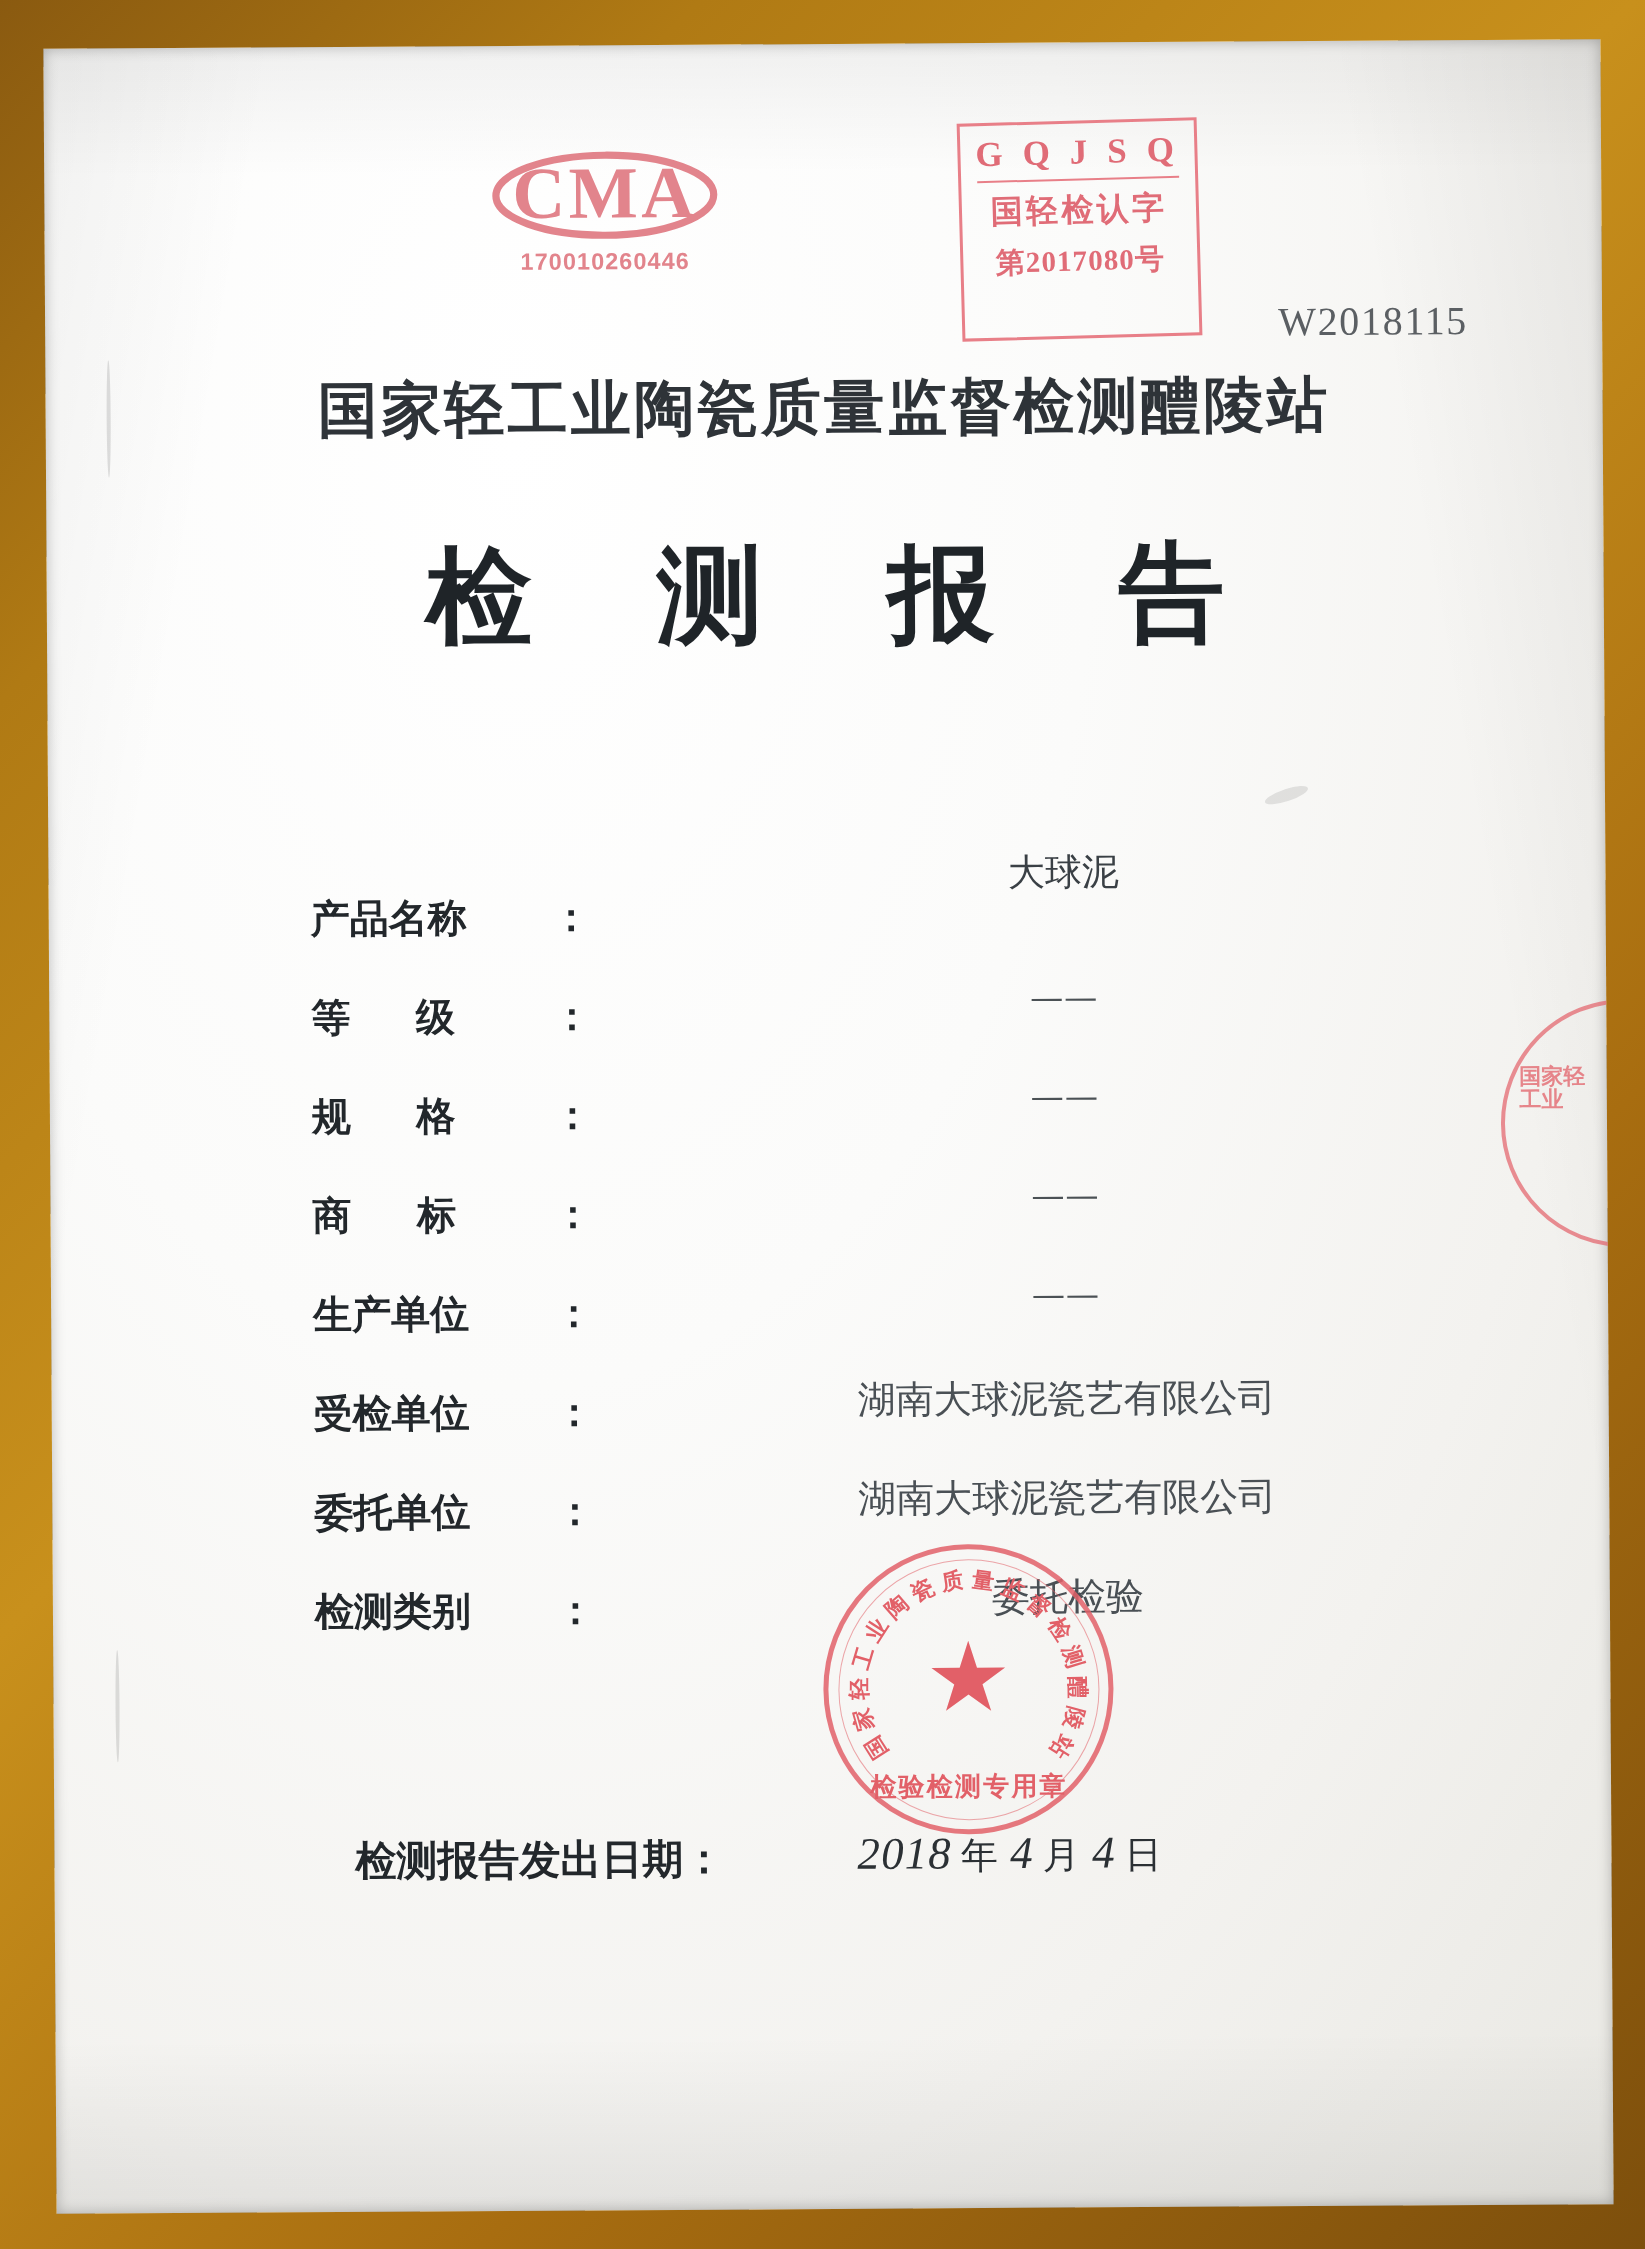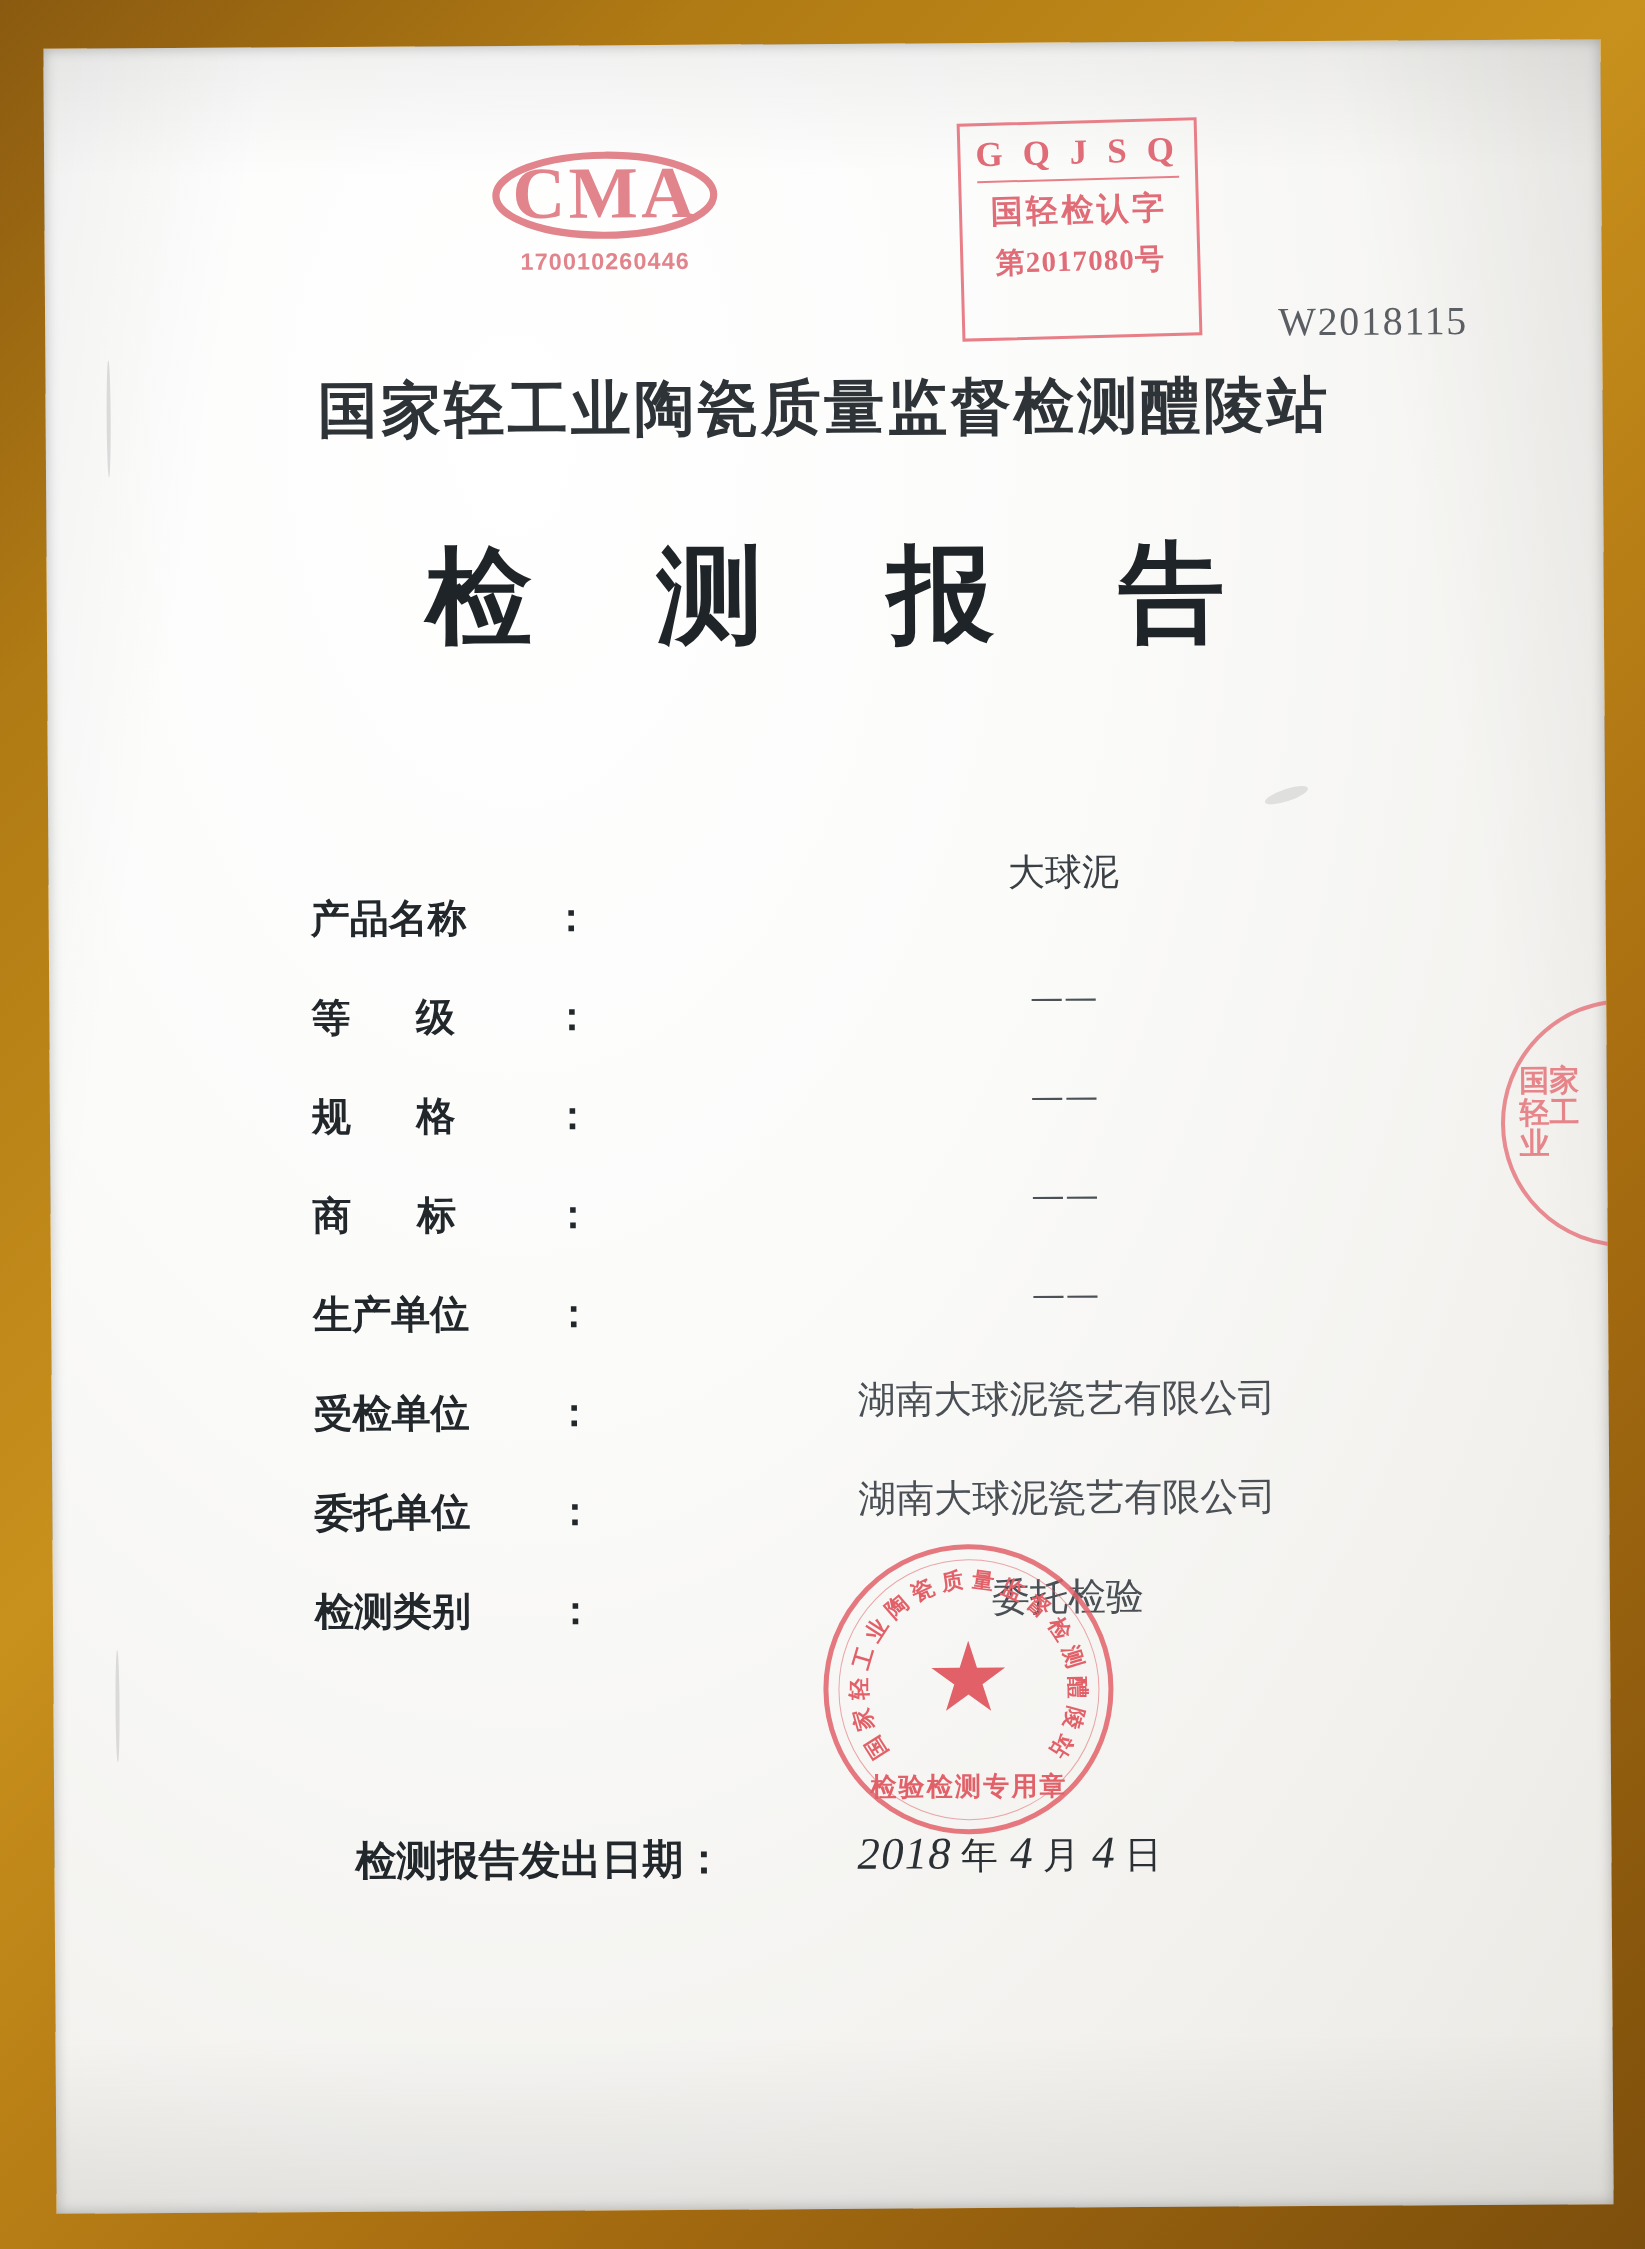--- a/index.html
+++ b/index.html
@@ -286,21 +286,21 @@
     border-radius: 50%;
     pointer-events: none;
     overflow: hidden;
   }
   #edge-seal .edge-text {
     position: absolute;
     left: 14.5px;
     top: 61px;
     width: 67px;
     font-family: "DejaVu Serif", serif;
-    font-size: 30px;
+    font-size: 22px;
     font-weight: 700;
     color: rgba(226,96,104,0.75);
     line-height: 1.05;
     word-break: break-all;
   }
 
   
   #issue-date-row {
     position: absolute;
     left: 301px;

